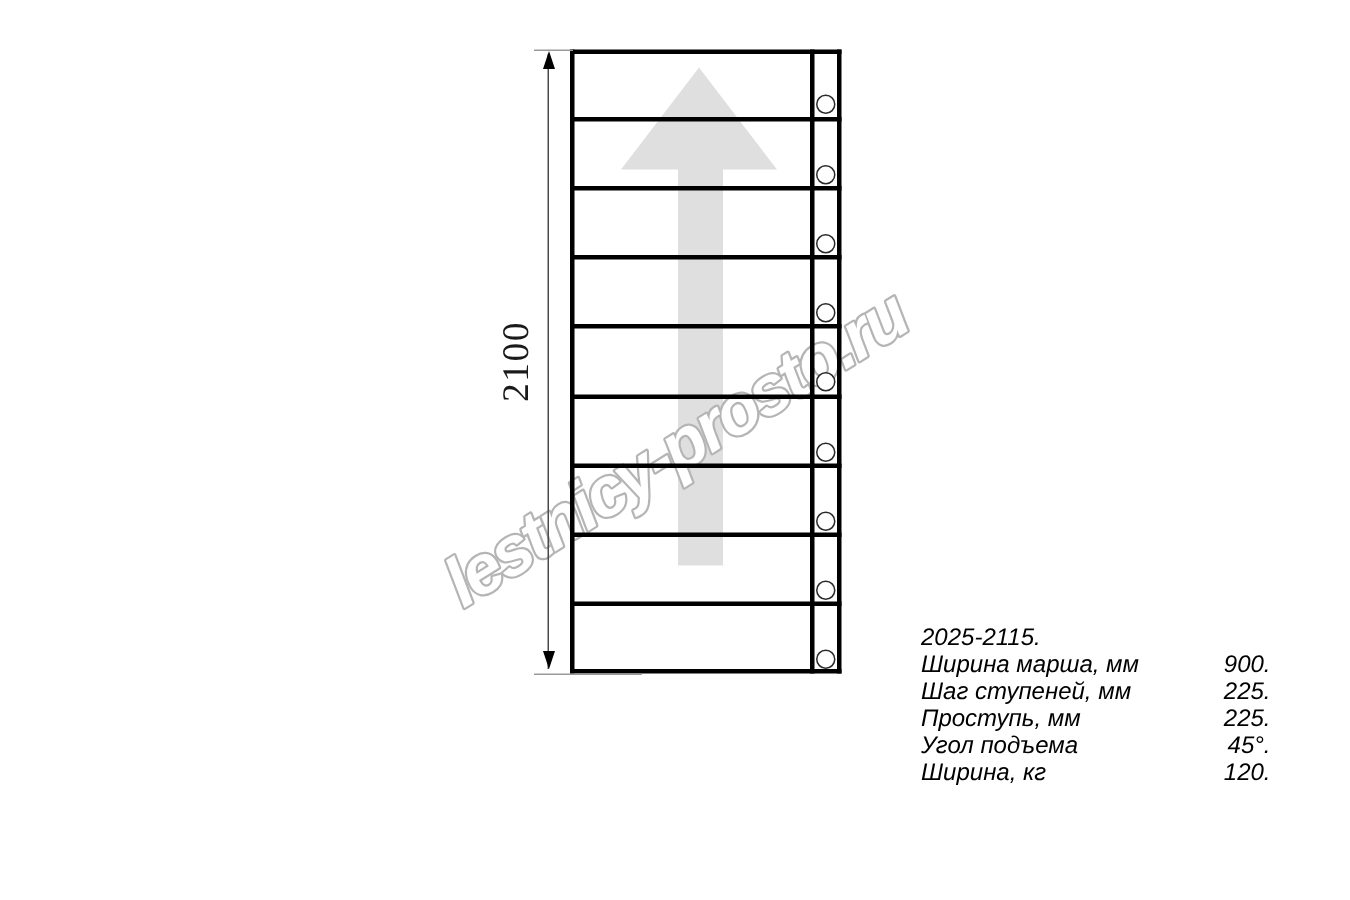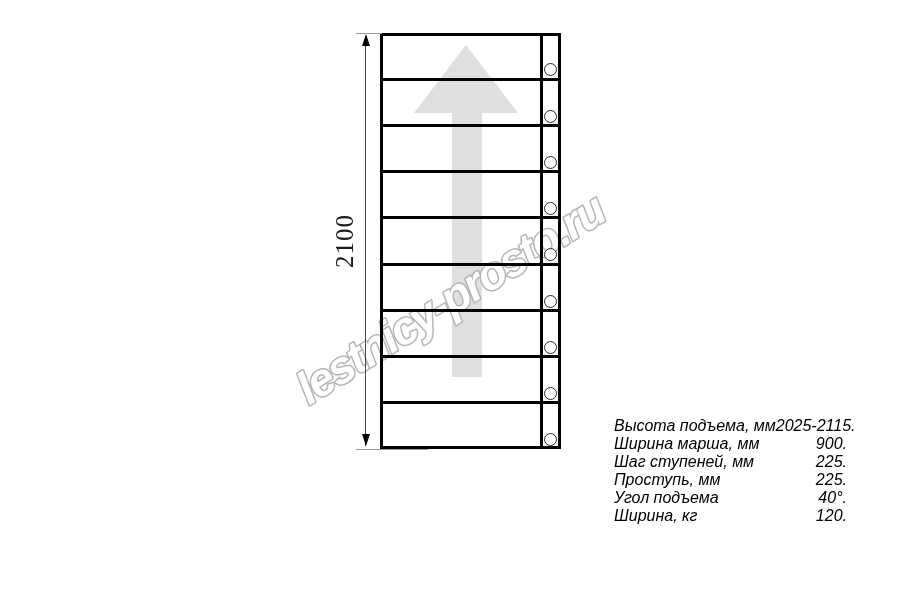--- a/index.html
+++ b/index.html
@@ -78,38 +78,37 @@
     <div class="tick" style="left:356px;top:449px;width:72px;"></div>
     <div id="dim-line"></div>
     <div id="dim-arrow-top" class="dim-arrow"></div>
     <div id="dim-arrow-bottom" class="dim-arrow"></div>
     <div id="dim-label">2100</div>
   </div>
 
   <div id="spec-layer">
     <div id="spec-table">
       <div class="spec-row">
-        <span class="spec-label">Высота подъема, мм</span>
         <span class="spec-value">2025-2115.</span>
       </div>
       <div class="spec-row">
         <span class="spec-label">Ширина марша, мм</span>
         <span class="spec-value">900.</span>
       </div>
       <div class="spec-row">
         <span class="spec-label">Шаг ступеней, мм</span>
         <span class="spec-value">225.</span>
       </div>
       <div class="spec-row">
         <span class="spec-label">Проступь, мм</span>
         <span class="spec-value">225.</span>
       </div>
       <div class="spec-row">
         <span class="spec-label">Угол подъема</span>
-        <span class="spec-value">40°.</span>
+        <span class="spec-value">45°.</span>
       </div>
       <div class="spec-row">
         <span class="spec-label">Ширина, кг</span>
         <span class="spec-value">120.</span>
       </div>
     </div>
   </div>
 </div>
 
 </body></html>

